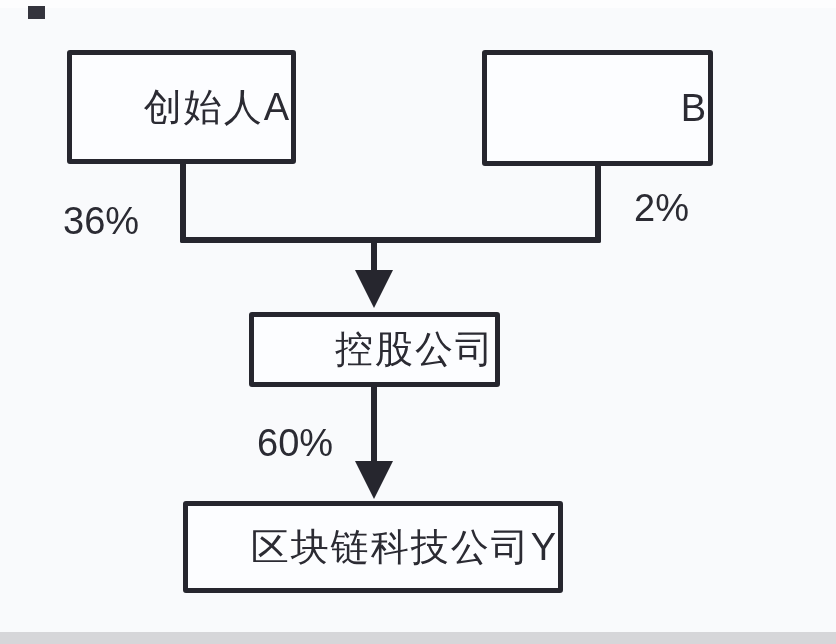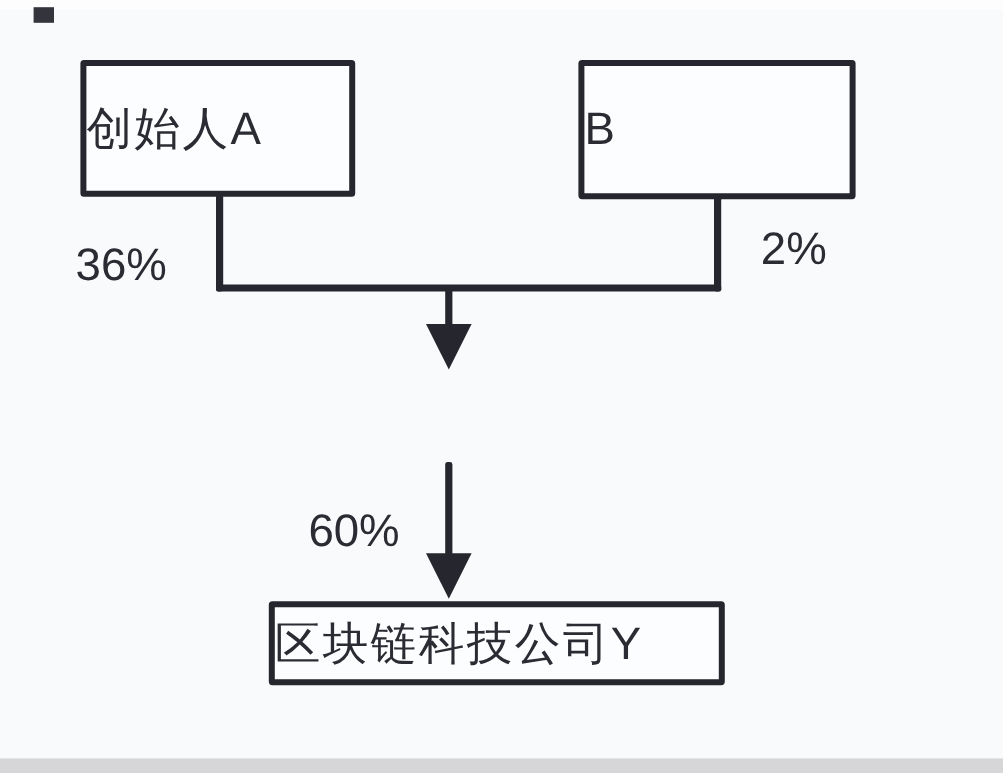--- a/index.html
+++ b/index.html
@@ -35,33 +35,33 @@
     width: 17px; height: 13px;
     background: var(--artifact);
   }
   .node {
     position: absolute;
     border: 5px solid var(--stroke);
     border-radius: 3px;
     background: var(--node-fill);
     display: flex;
     align-items: center;
-    justify-content: flex-start;
+    justify-content: flex-end;
   }
   .node-label {
     font-size: 38px;
     font-weight: 300;
     letter-spacing: 2px;
     color: var(--text);
     white-space: nowrap;
   }
   .node-founder-a { left: 67px;  top: 50px;  width: 229px; height: 114px; }
   .node-b         { left: 482px; top: 50px;  width: 231px; height: 116px; }
   .node-holding   { left: 249px; top: 312px; width: 251px; height: 75px; }
-  .node-company-y { left: 183px; top: 501px; width: 380px; height: 70px; margin-left: 41px; }
+  .node-company-y { left: 183px; top: 501px; width: 380px; height: 92px; }
 
   .edge {
     position: absolute;
     background: var(--stroke);
     border-radius: 2px;
   }
   .edge-a-vert     { left: 180px; top: 162px; width: 6px;   height: 81px; }
   .edge-b-vert     { left: 595px; top: 164px; width: 6px;   height: 79px; }
   .edge-merge-horz { left: 180px; top: 237px; width: 421px; height: 6px; }
   .edge-shaft-1    { left: 371px; top: 241px; width: 6px;   height: 32px; }
@@ -114,20 +114,23 @@
   <div class="edge edge-a-vert"></div>
   <div class="edge edge-b-vert"></div>
   <div class="edge edge-merge-horz"></div>
 
   <div class="pct-label pct-98">36%</div>
   <div class="pct-label pct-2">2%</div>
 
   <div class="edge edge-shaft-1"></div>
   <div class="arrowhead arrowhead-1"></div>
 
+  <div class="node node-holding">
+    <span class="node-label">控股公司</span>
+  </div>
 
   <div class="edge edge-shaft-2"></div>
   <div class="arrowhead arrowhead-2"></div>
 
   <div class="pct-label pct-60">60%</div>
 
   <div class="node node-company-y">
     <span class="node-label">区块链科技公司Y</span>
   </div>
 

